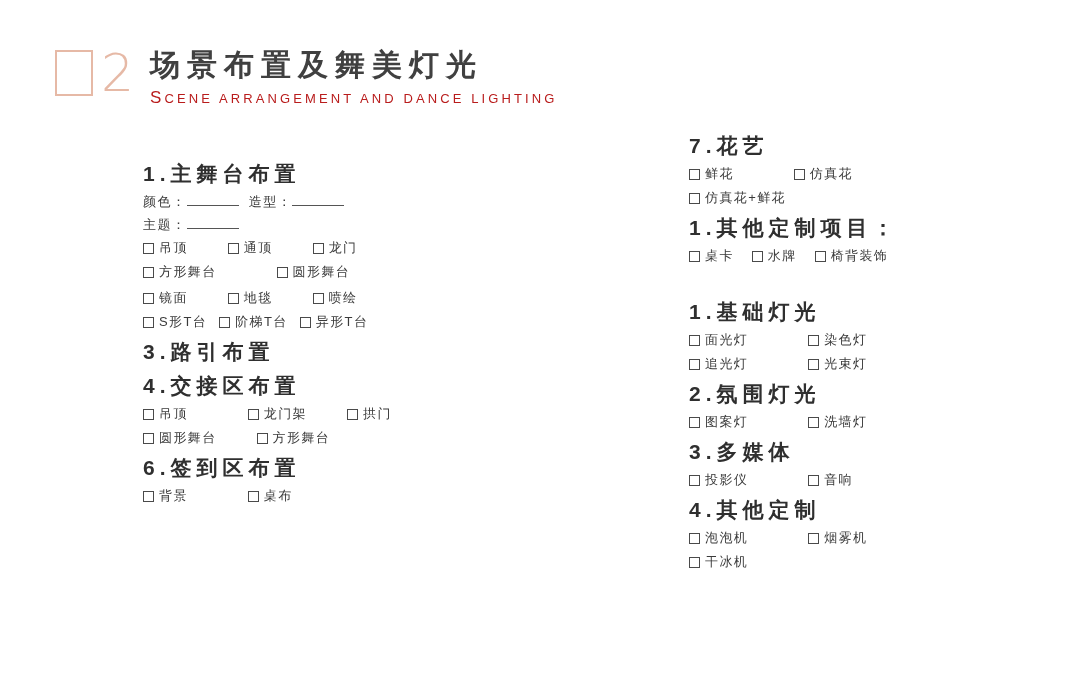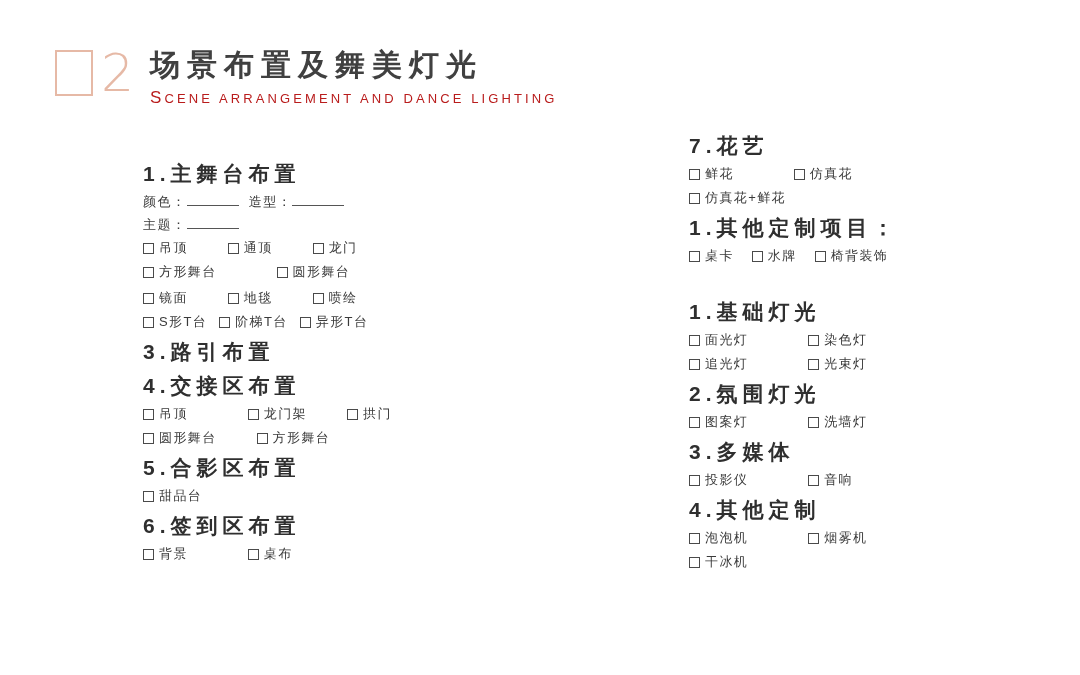--- a/index.html
+++ b/index.html
@@ -235,29 +235,20 @@
             <span class="box"></span>
             <span>圆形舞台</span>
           </span>
         <span class="opt">
             <span class="box"></span>
             <span>方形舞台</span>
           </span>
       </div>
     </div>
 
-    <div class="section">
-      <div class="sec-title">5.合影区布置</div>
-      <div class="optrow">
-        <span class="opt">
-            <span class="box"></span>
-            <span>甜品台</span>
-          </span>
-      </div>
-    </div>
 
     <div class="section">
       <div class="sec-title">6.签到区布置</div>
       <div class="optrow">
         <span class="opt gap-4">
             <span class="box"></span>
             <span>背景</span>
           </span>
         <span class="opt">
             <span class="box"></span>

